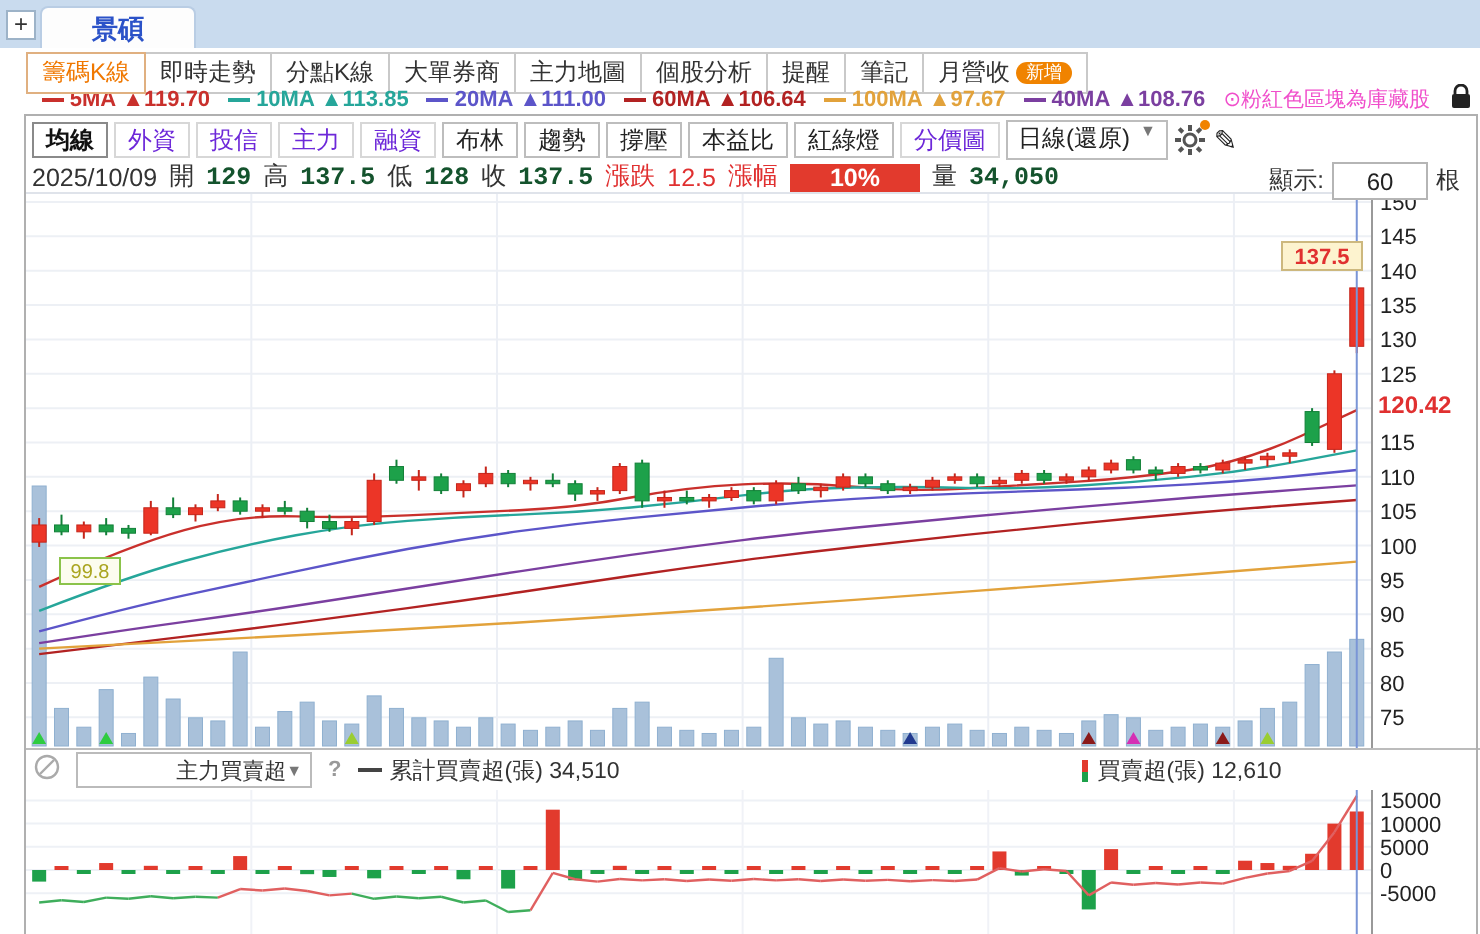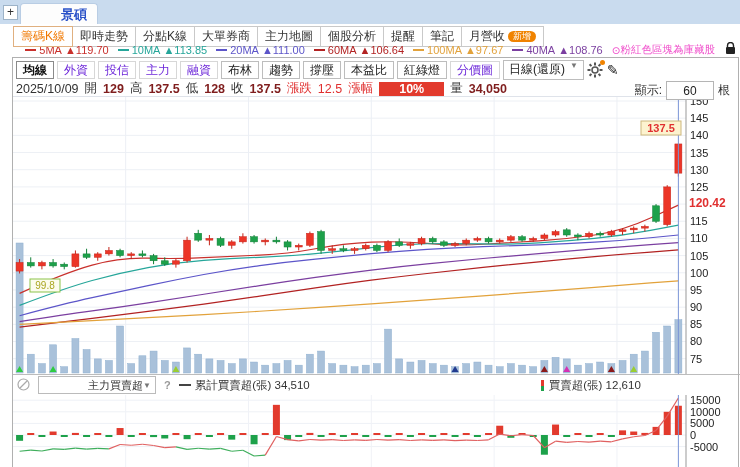--- a/index.html
+++ b/index.html
@@ -5,34 +5,34 @@
   html,body{margin:0;padding:0;width:740px;height:467px;overflow:hidden;background:#fff;
     font-family:"Liberation Sans","DejaVu Sans",sans-serif;}
   #stage{position:relative;width:740px;height:467px;}
 
   
   #topbar{position:absolute;left:0;top:0;width:740px;height:24px;background:#c9dbee;border-bottom:1px solid #b3c9e0;}
   #addTab{position:absolute;left:3px;top:5px;width:15px;height:15px;background:#fff;border:1px solid #9db3c8;
     font-size:12px;line-height:13px;text-align:center;color:#333;padding:0;cursor:pointer;}
   #stockTab{position:absolute;left:20px;top:3px;height:21px;min-width:56px;background:#fdfdfd;
     border:1px solid #b9cde4;border-bottom:none;border-radius:4px 4px 0 0;color:#2b52c8;font-weight:bold;
-    font-size:13px;line-height:21px;text-align:right;padding:0 10px;}
+    font-size:13px;line-height:21px;text-align:center;padding:0 10px;}
 
   
   #menubar{position:absolute;left:0;top:24px;width:740px;height:24px;background:#fff;}
   #menubar .tabs{position:absolute;left:14px;top:2px;display:flex;}
   .ntab{height:19px;line-height:17px;border:1px solid #c9c9c9;background:#fff;font-size:12px;color:#333;
     padding:0 7px;margin-left:-1px;white-space:nowrap;cursor:pointer;display:flex;align-items:center;gap:3px;}
   .ntab.active{color:#f07800;border-color:#e0b080;position:relative;z-index:2;}
   .badge{background:#f08300;color:#fff;font-size:9px;line-height:11px;border-radius:7px;padding:0 5px;}
 
   
   #legendbar{position:absolute;left:0;top:42px;width:736px;height:15px;display:flex;justify-content:flex-end;
     align-items:center;gap:9px;font-size:11px;padding-right:2px;}
-  .lgitem{display:flex;align-items:center;gap:3px;white-space:nowrap;}
+  .lgitem{display:flex;align-items:center;gap:3px;white-space:nowrap;font-weight:bold;}
   .lgdash{display:inline-block;width:11px;height:2px;background:currentColor;}
   #pinknote{color:#f04ecb;font-size:10.5px;display:flex;align-items:center;}
   #lockicon{display:inline-block;margin-left:1px;}
 
   
   #panelframe{position:absolute;left:12px;top:57px;width:725px;height:409px;border:1px solid #b0b0b0;
     pointer-events:none;z-index:9;}
 
   
   #toolbar{position:absolute;left:16px;top:60px;display:flex;gap:3px;align-items:center;z-index:3;}
@@ -47,21 +47,21 @@
   #geardot{position:absolute;right:-1px;top:-2px;width:5px;height:5px;border-radius:50%;background:#f08300;}
   #pencil{font-size:14px;color:#222;cursor:pointer;line-height:16px;}
   #displayCtrl{position:absolute;right:10px;top:61px;display:flex;align-items:center;gap:4px;font-size:12px;
     color:#333;z-index:3;margin-top:20px;}
   #barsInput{width:42px;height:15px;border:1px solid #b5b5b5;text-align:center;font-size:12px;color:#222;
     font-family:inherit;}
 
   
   #infobar{position:absolute;left:16px;top:80px;display:flex;align-items:center;gap:6px;font-size:12.5px;
     color:#333;z-index:3;white-space:nowrap;}
-  #infobar b{color:#7f1d1d;font-weight:bold;}
+  #infobar b{color:#14532d;font-weight:bold;font-family:Liberation Mono, monospace;}
   .redtxt{color:#e03030;}
   #pctBox{background:#e23a2d;color:#fff;padding:0 20px;font-weight:bold;}
 
   
   #main-svg{position:absolute;left:0;top:96px;z-index:2;}
   #lower-svg{position:absolute;left:0;top:395px;z-index:2;}
 
   
   #lowerHeader{position:absolute;left:13px;top:374px;width:724px;height:20px;background:#fff;
     border-top:1px solid #bcbcbc;display:flex;align-items:center;gap:8px;padding-left:4px;font-size:11.5px;

